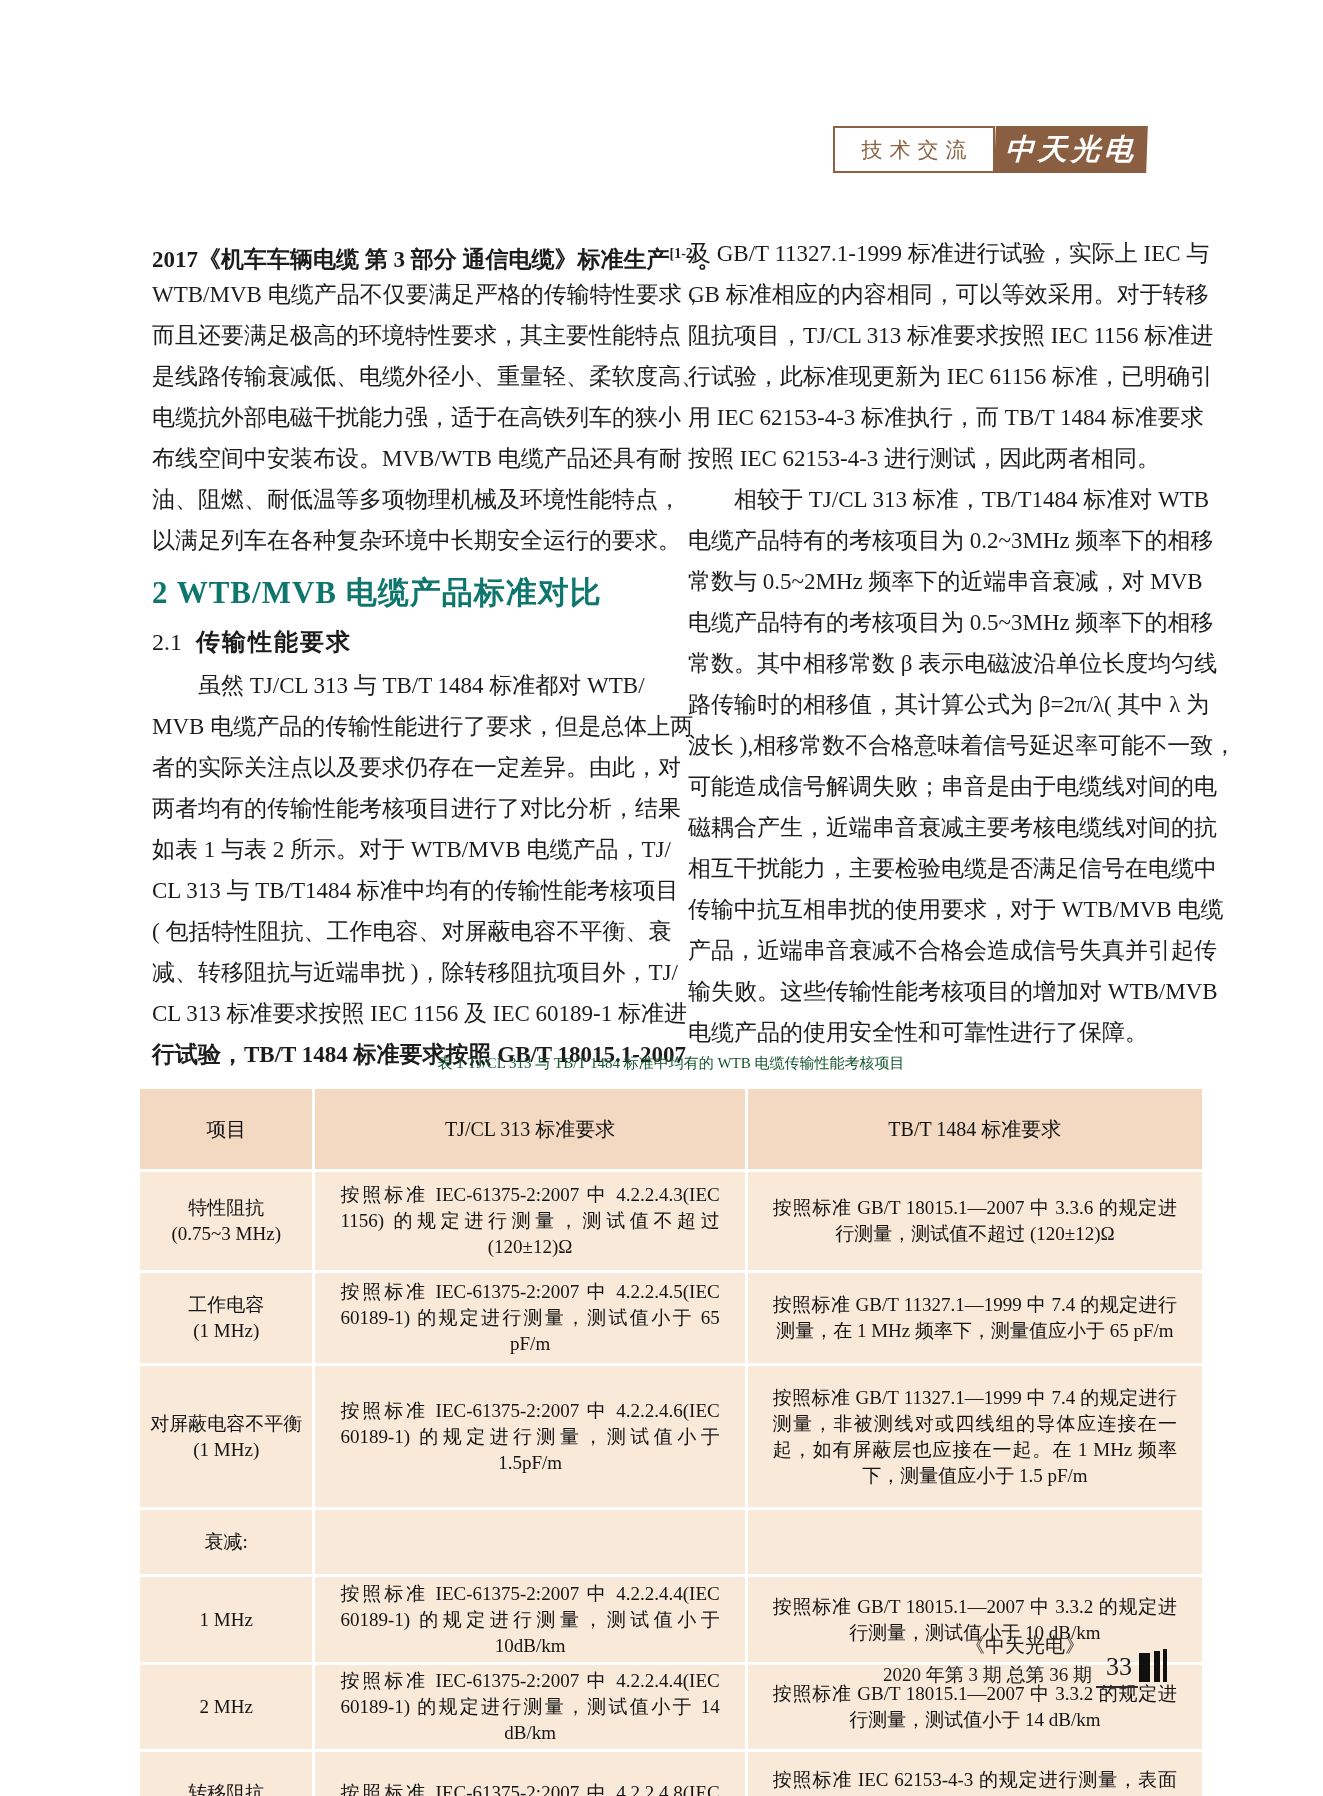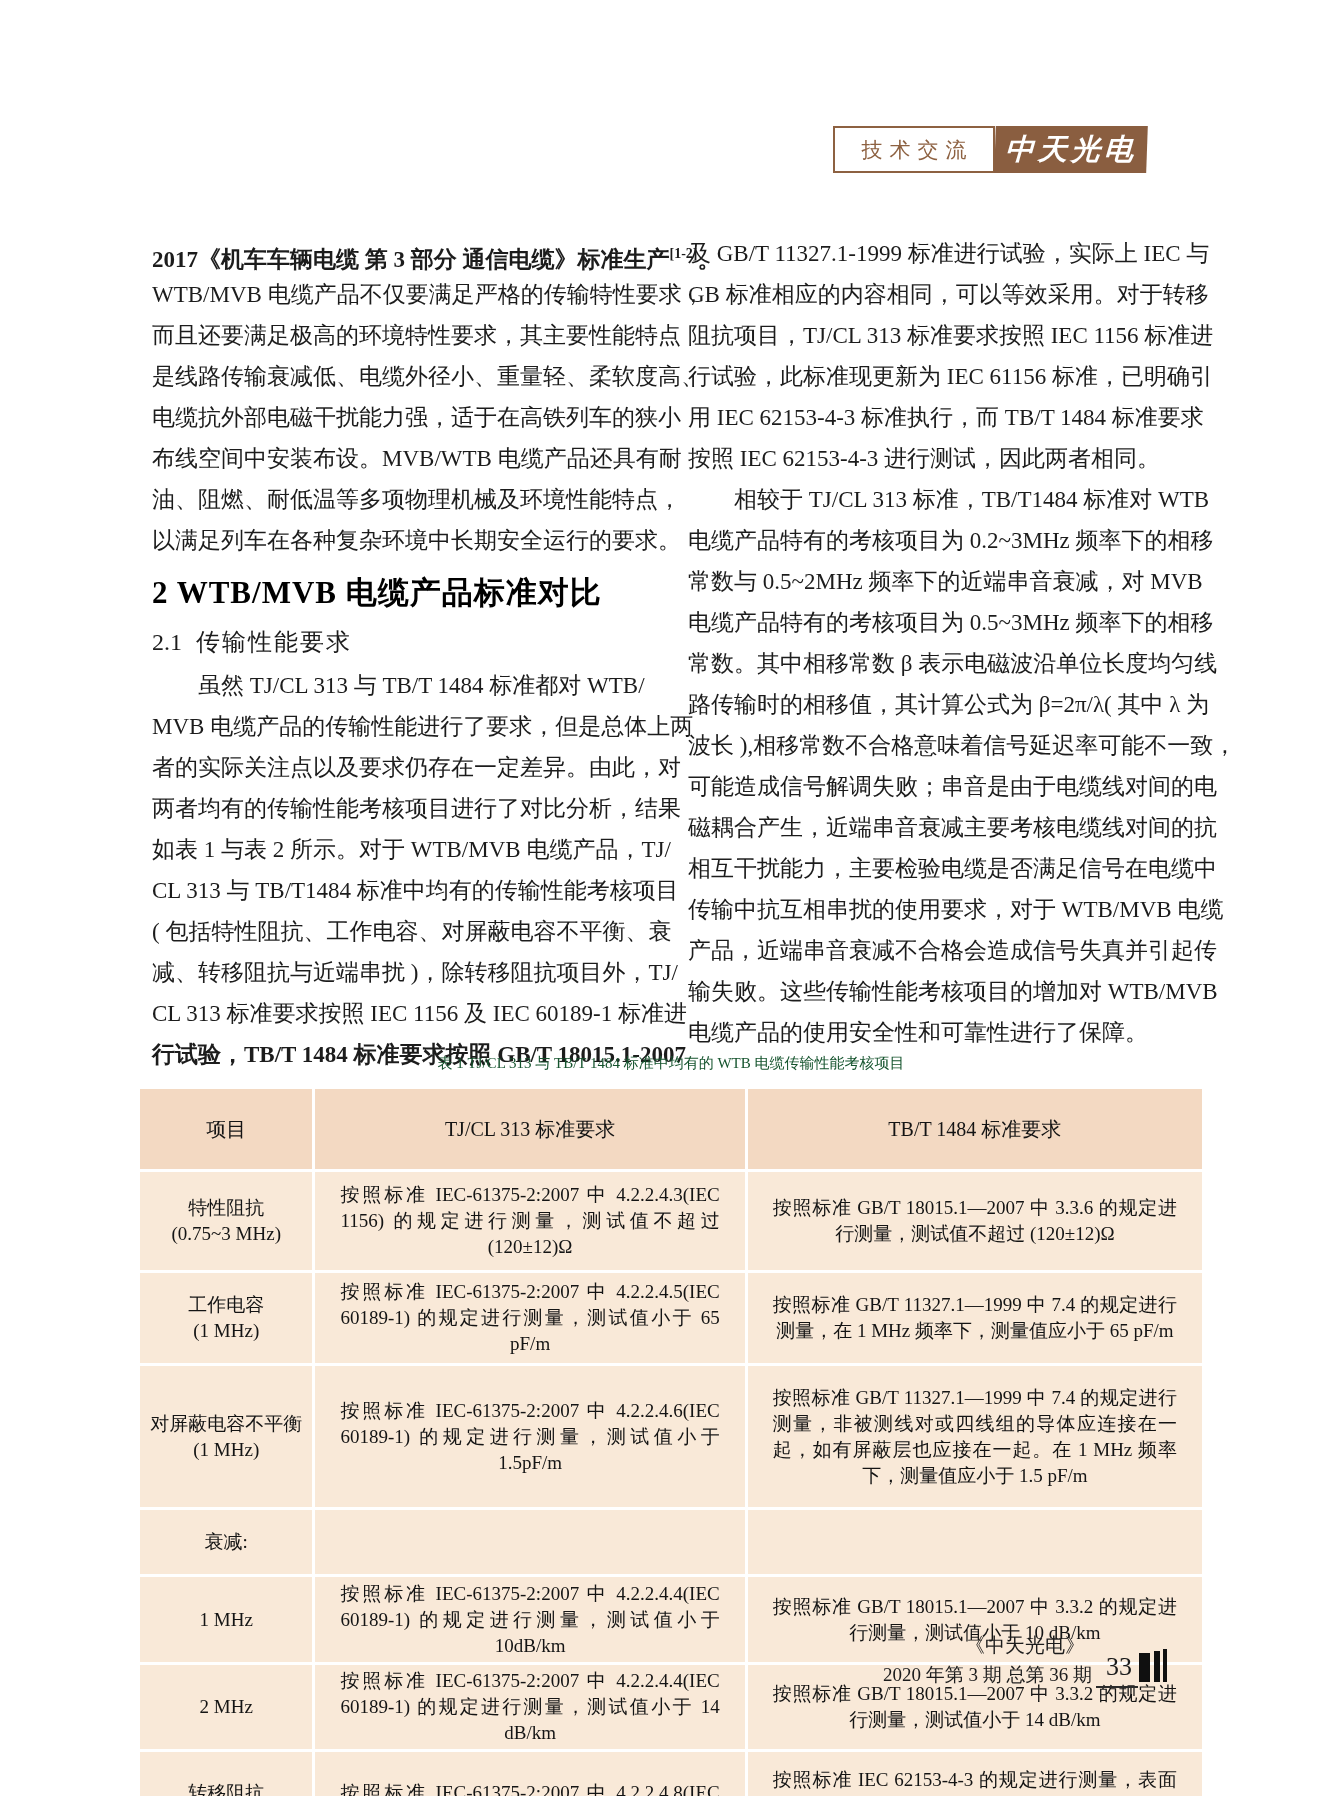--- a/index.html
+++ b/index.html
@@ -18,24 +18,24 @@
   .col{position:absolute;width:490px;font-size:23px;}
   .col-left{left:152px;top:233px;}
   .col-right{left:688px;top:233px;width:492px;}
   .tline{height:41px;line-height:41px;text-align:justify;text-align-last:justify;
          white-space:nowrap;overflow:visible;}
   .para .tline:last-child{text-align-last:left;}
   .para.cont .tline:last-child{text-align-last:justify;font-weight:bold;}
   sup.ref{font-size:14px;vertical-align:9px;letter-spacing:0;}
 
   .h2{margin:6px 0 0 0;height:52px;line-height:52px;font-size:31px;font-weight:bold;
-      color:#000000;letter-spacing:1px;}
+      color:#0f766e;letter-spacing:1px;}
   .h21{height:46px;line-height:46px;font-size:24px;}
   .h21 .num{font-weight:normal;margin-right:14px;}
-  .h21 .ttl{font-weight:normal;letter-spacing:2px;margin-top:11px;}
+  .h21 .ttl{font-weight:bold;letter-spacing:2px;margin-top:11px;}
 
   
   .tbl-caption{position:absolute;left:137px;top:1054px;width:1068px;text-align:center;
       font-size:15px;color:#14532d;}
   table.t1{position:absolute;left:137px;top:1086px;width:1068px;border-collapse:separate;
       border-spacing:3px;font-size:19px;color:#141414;table-layout:fixed;}
   table.t1 col.c1{width:172px;} table.t1 col.c2{width:428px;} table.t1 col.c3{width:453px;}
   table.t1 th{background:#f3d9c2;font-weight:normal;height:40px;text-align:center;
       font-size:20px;padding:20px 6px;}
   table.t1 td{background:#f9e9d8;text-align:justify;text-align-last:center;vertical-align:middle;

